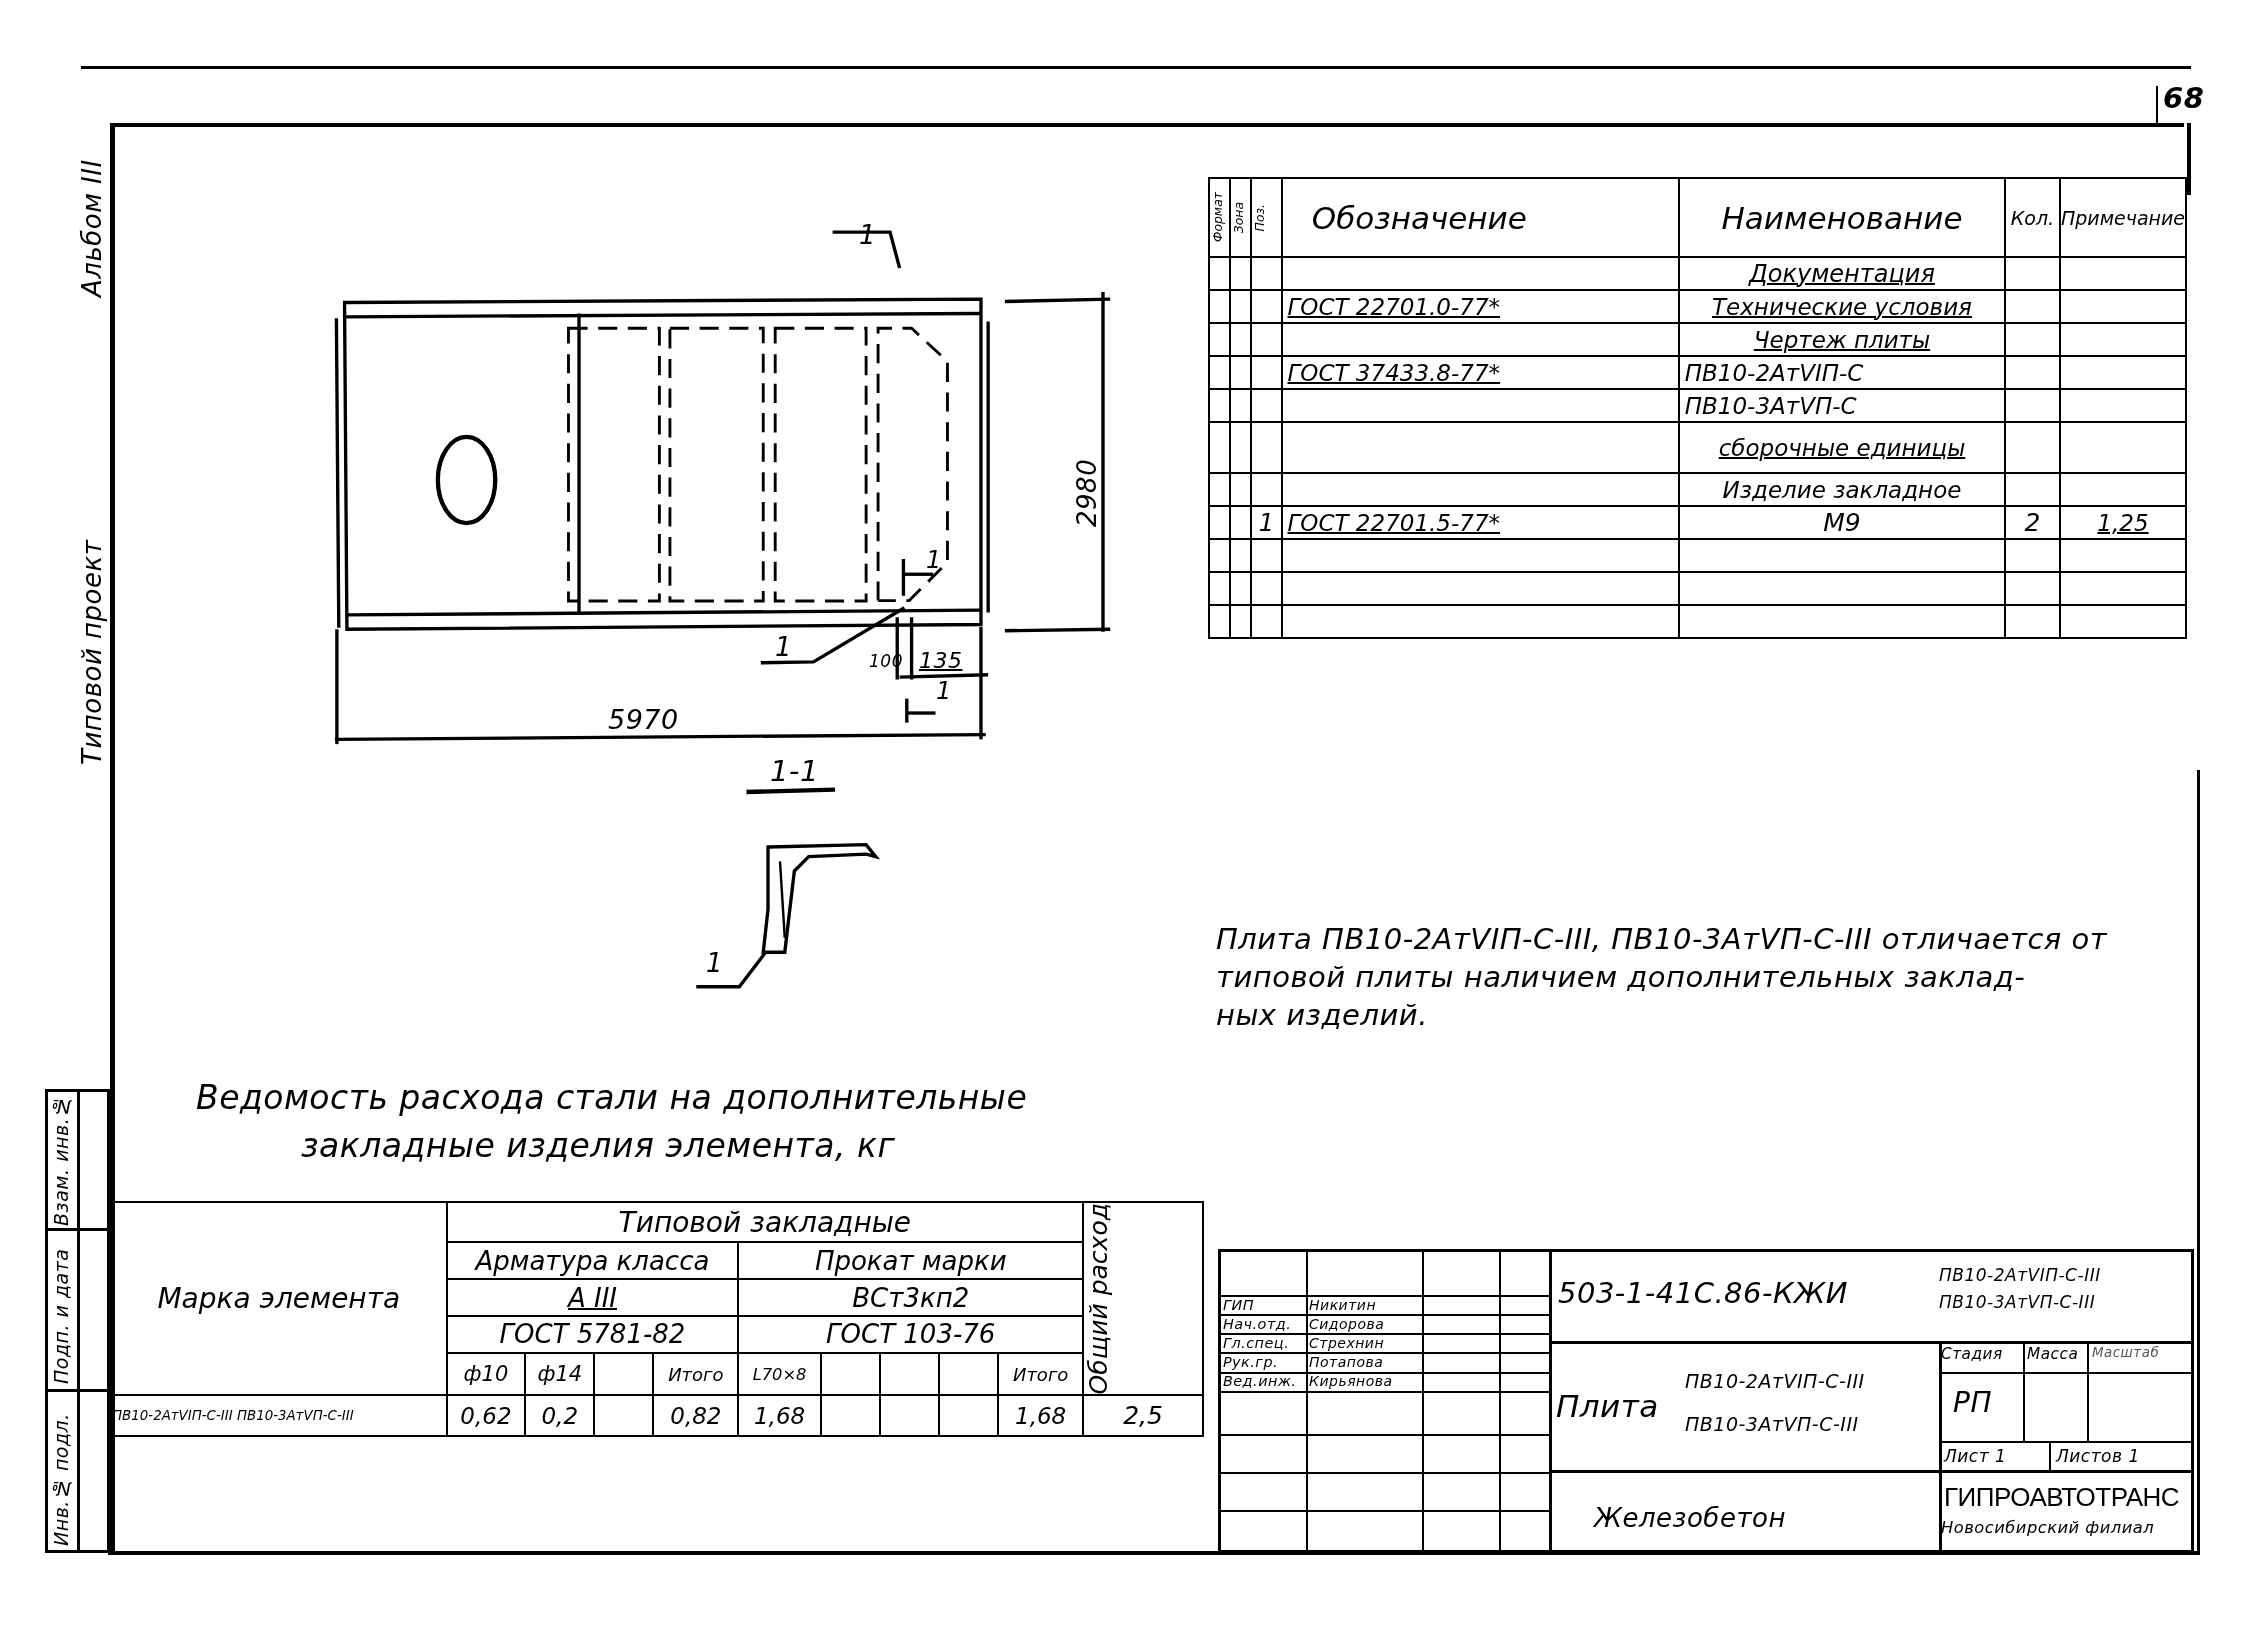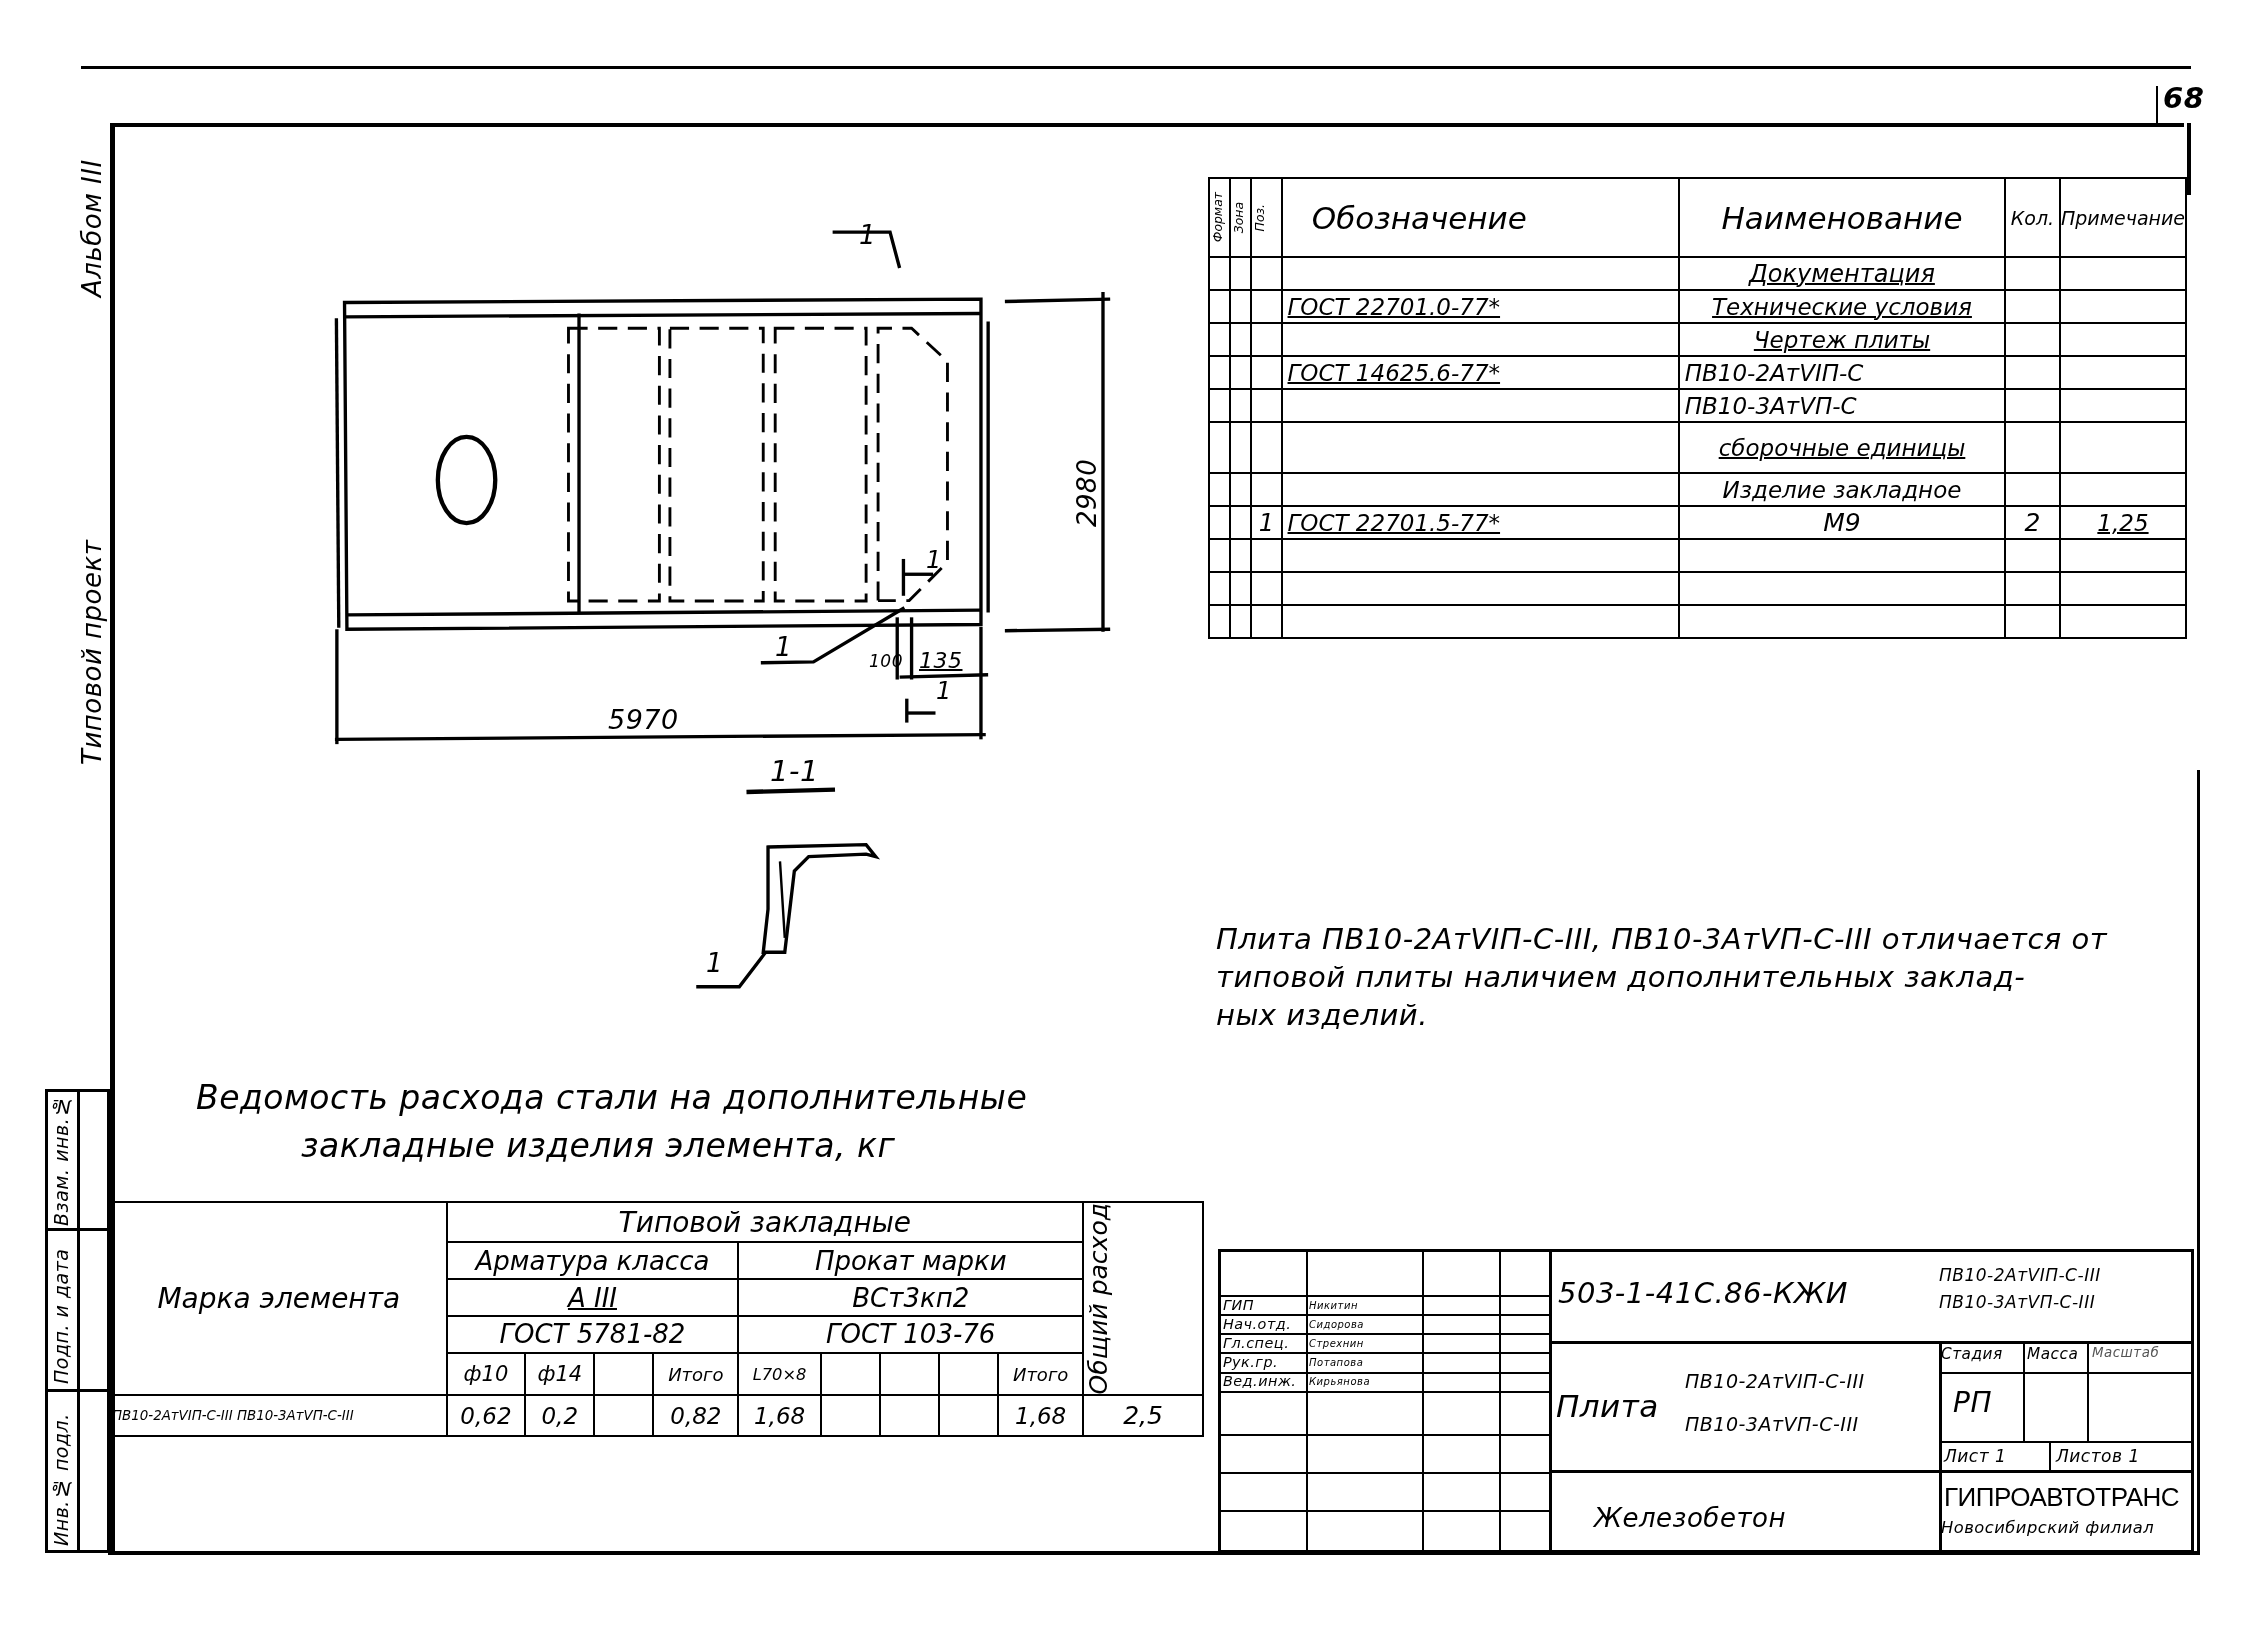--- a/index.html
+++ b/index.html
@@ -138,21 +138,21 @@
         <td></td>
         <td style="text-align:left;font-size:23px;"></td>
         <td class="u" style="font-size:23px;">Чертеж плиты</td>
         <td></td>
         <td></td>
       </tr>
     <tr style="height:33px;">
         <td></td>
         <td></td>
         <td></td>
-        <td class="u" style="text-align:left;font-size:23px;padding-left:4.8px;">ГОСТ 14625.6-77*</td>
+        <td class="u" style="text-align:left;font-size:23px;padding-left:4.8px;">ГОСТ 37433.8-77*</td>
         <td style="text-align:left;font-size:23px;padding-left:4.8px;">ПВ10-2АтVIП-С</td>
         <td></td>
         <td></td>
       </tr>
     <tr style="height:33px;">
         <td></td>
         <td></td>
         <td></td>
         <td style="text-align:left;font-size:23px;"></td>
         <td style="text-align:left;font-size:23px;padding-left:4.8px;">ПВ10-3АтVП-С</td>
@@ -291,21 +291,21 @@
     <div class="line" style="left:0;top:182px;width:330px;height:2.4px;"></div>
     <div class="line" style="left:0;top:220px;width:330px;height:2.4px;"></div>
     <div class="line" style="left:0;top:258px;width:330px;height:2.4px;"></div>
     <div class="abs hand" style="left:1.9px;top:44px;font-size:14.4px;line-height:19px;">
       <div>ГИП</div>
       <div>Нач.отд.</div>
       <div>Гл.спец.</div>
       <div>Рук.гр.</div>
       <div>Вед.инж.</div>
     </div>
-    <div class="abs hand" style="left:88px;top:44px;font-size:10px;line-height:19px;">
+    <div class="abs hand" style="left:88px;top:44px;font-size:14px;line-height:19px;">
       <div>Никитин</div>
       <div>Сидорова</div>
       <div>Стрехнин</div>
       <div>Потапова</div>
       <div>Кирьянова</div>
     </div>
   </div>
 
   <div class="line" style="left:330px;top:89px;width:641px;height:2.9px;"></div>
   <div class="line" style="left:330px;top:218px;width:641px;height:2.9px;"></div>

